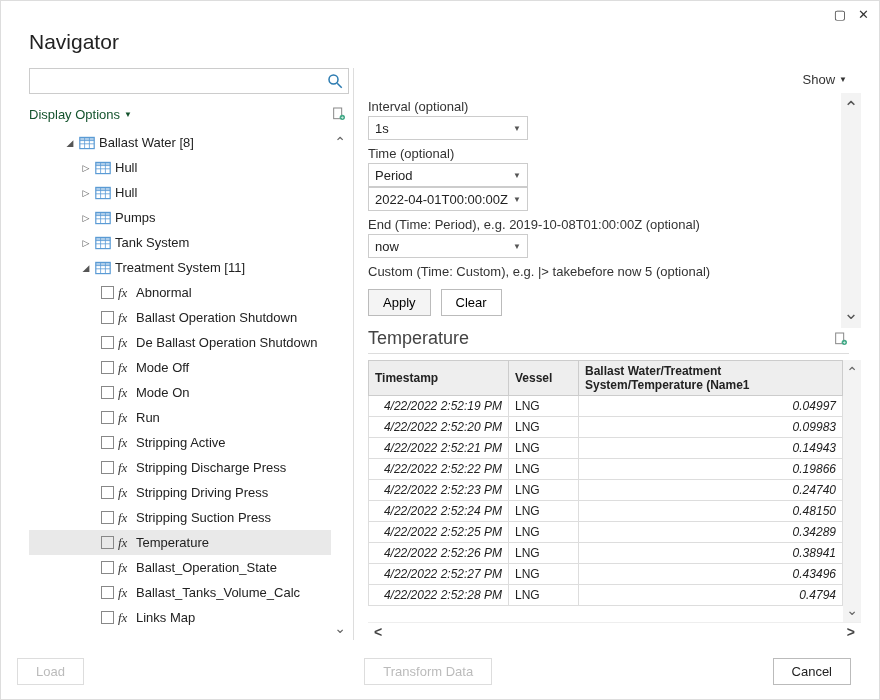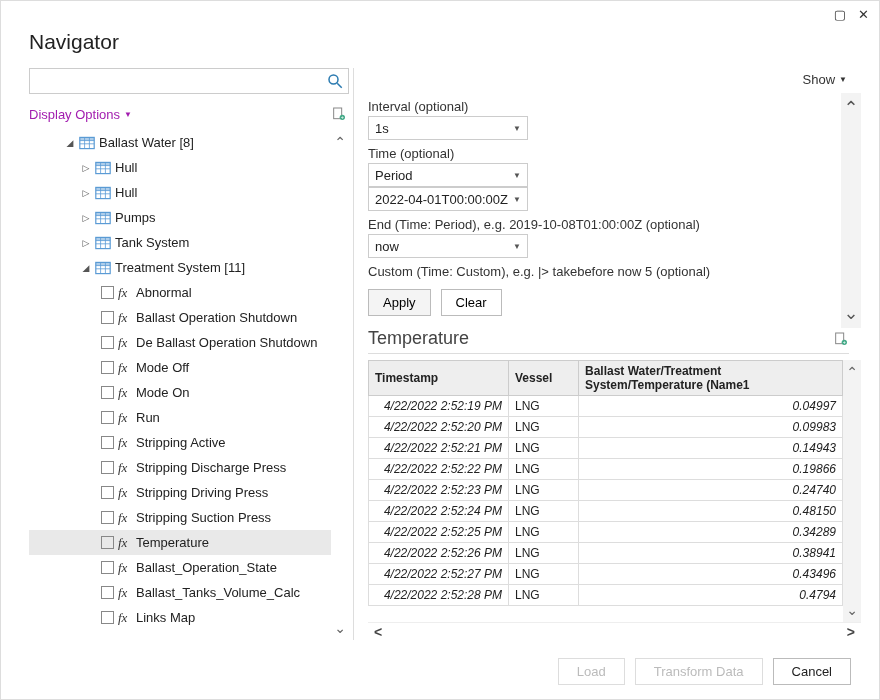--- a/index.html
+++ b/index.html
@@ -7,21 +7,21 @@
   .window { width: 100%; height: 100%; border: 1px solid #ddd; display: flex; flex-direction: column; }
   .titlebar { display: flex; justify-content: flex-end; padding: 6px 10px 0 10px; gap: 12px; }
   .titlebar span { font-size: 13px; color: #333; cursor: default; }
   .header { padding: 8px 28px 14px 28px; }
   .header h1 { font-size: 21px; font-weight: 400; color: #222; }
   .content { flex: 1; display: flex; padding: 0 18px 8px 28px; overflow: hidden; }
   .left { width: 320px; display: flex; flex-direction: column; }
   .searchbox { border: 1px solid #ccc; height: 26px; display: flex; align-items: center; padding: 0 4px; margin-bottom: 8px; }
   .searchbox input { flex: 1; border: none; outline: none; font-size: 13px; }
   .searchbox .mag { width: 18px; height: 18px; }
-  .disp-row { display: flex; justify-content: space-between; align-items: center; padding: 4px 2px 8px 0; font-size: 13px; color: #a21caf; }
+  .disp-row { display: flex; justify-content: space-between; align-items: center; padding: 4px 2px 8px 0; font-size: 13px; color: #14532d; }
   .disp-row .drop { display: flex; align-items: center; gap: 4px; }
   .disp-row svg { width: 16px; height: 16px; }
   .tree-wrap { flex: 1; display: flex; overflow: hidden; }
   .tree { flex: 1; overflow-y: auto; font-size: 13px; color: #222; }
   .tree-item { display: flex; align-items: center; height: 25px; padding-right: 6px; gap: 4px; white-space: nowrap; }
   .tree-item.selected { background: #e9e9e9; }
   .ind { display: inline-block; }
   .exp { width: 10px; text-align: center; color: #555; font-size: 9px; }
   .tbl-icn { display: inline-flex; }
   .tbl-icn svg { width: 16px; height: 14px; }
@@ -45,21 +45,21 @@
   .section-title svg { width: 16px; height: 18px; }
   .table-wrap { display: flex; margin-top: 6px; overflow: hidden; flex: 1; }
   .data-table { border-collapse: collapse; font-size: 12px; color: #222; width: 100%; table-layout: fixed;}
   .data-table th { background: #eee; border: 1px solid #ccc; text-align: left; font-weight: 600; padding: 3px 6px; height: 24px;}
   .data-table td { border: 1px solid #ddd; padding: 2px 6px; height: 21px; overflow: hidden; white-space: nowrap;}
   .ts { font-style: italic; text-align: right; }
   .vs { text-align: left; }
   .val { font-style: italic; text-align: right; }
   .hscroll { height: 18px; display: flex; justify-content: space-between; align-items: center; padding: 0 6px; border-top: 1px solid #eee;}
   .hscroll span { font-size: 14px; font-weight: bold; color: #444; }
-  .footer { padding: 10px 28px 14px 16px; display: flex; justify-content: flex-end; gap: 10px; }
+  .footer { padding: 10px 28px 14px 16px; display: flex; justify-content: space-between; gap: 10px; }
   .btn { border: 1px solid #bbb; background: #fff; font-size: 13px; padding: 5px 18px; color: #222; }
   .btn.disabled { color: #bbb; border-color: #ddd; }
   .parascroll { width: 20px; display: flex; flex-direction: column; justify-content: space-between; align-items: center; padding: 4px 0 4px 0; background: #f3f3f3;}
   .parascroll span { font-size: 18px; color: #555; }
 </style>
 </head>
 <body>
 
 <div class="window">
   <div class="titlebar">

